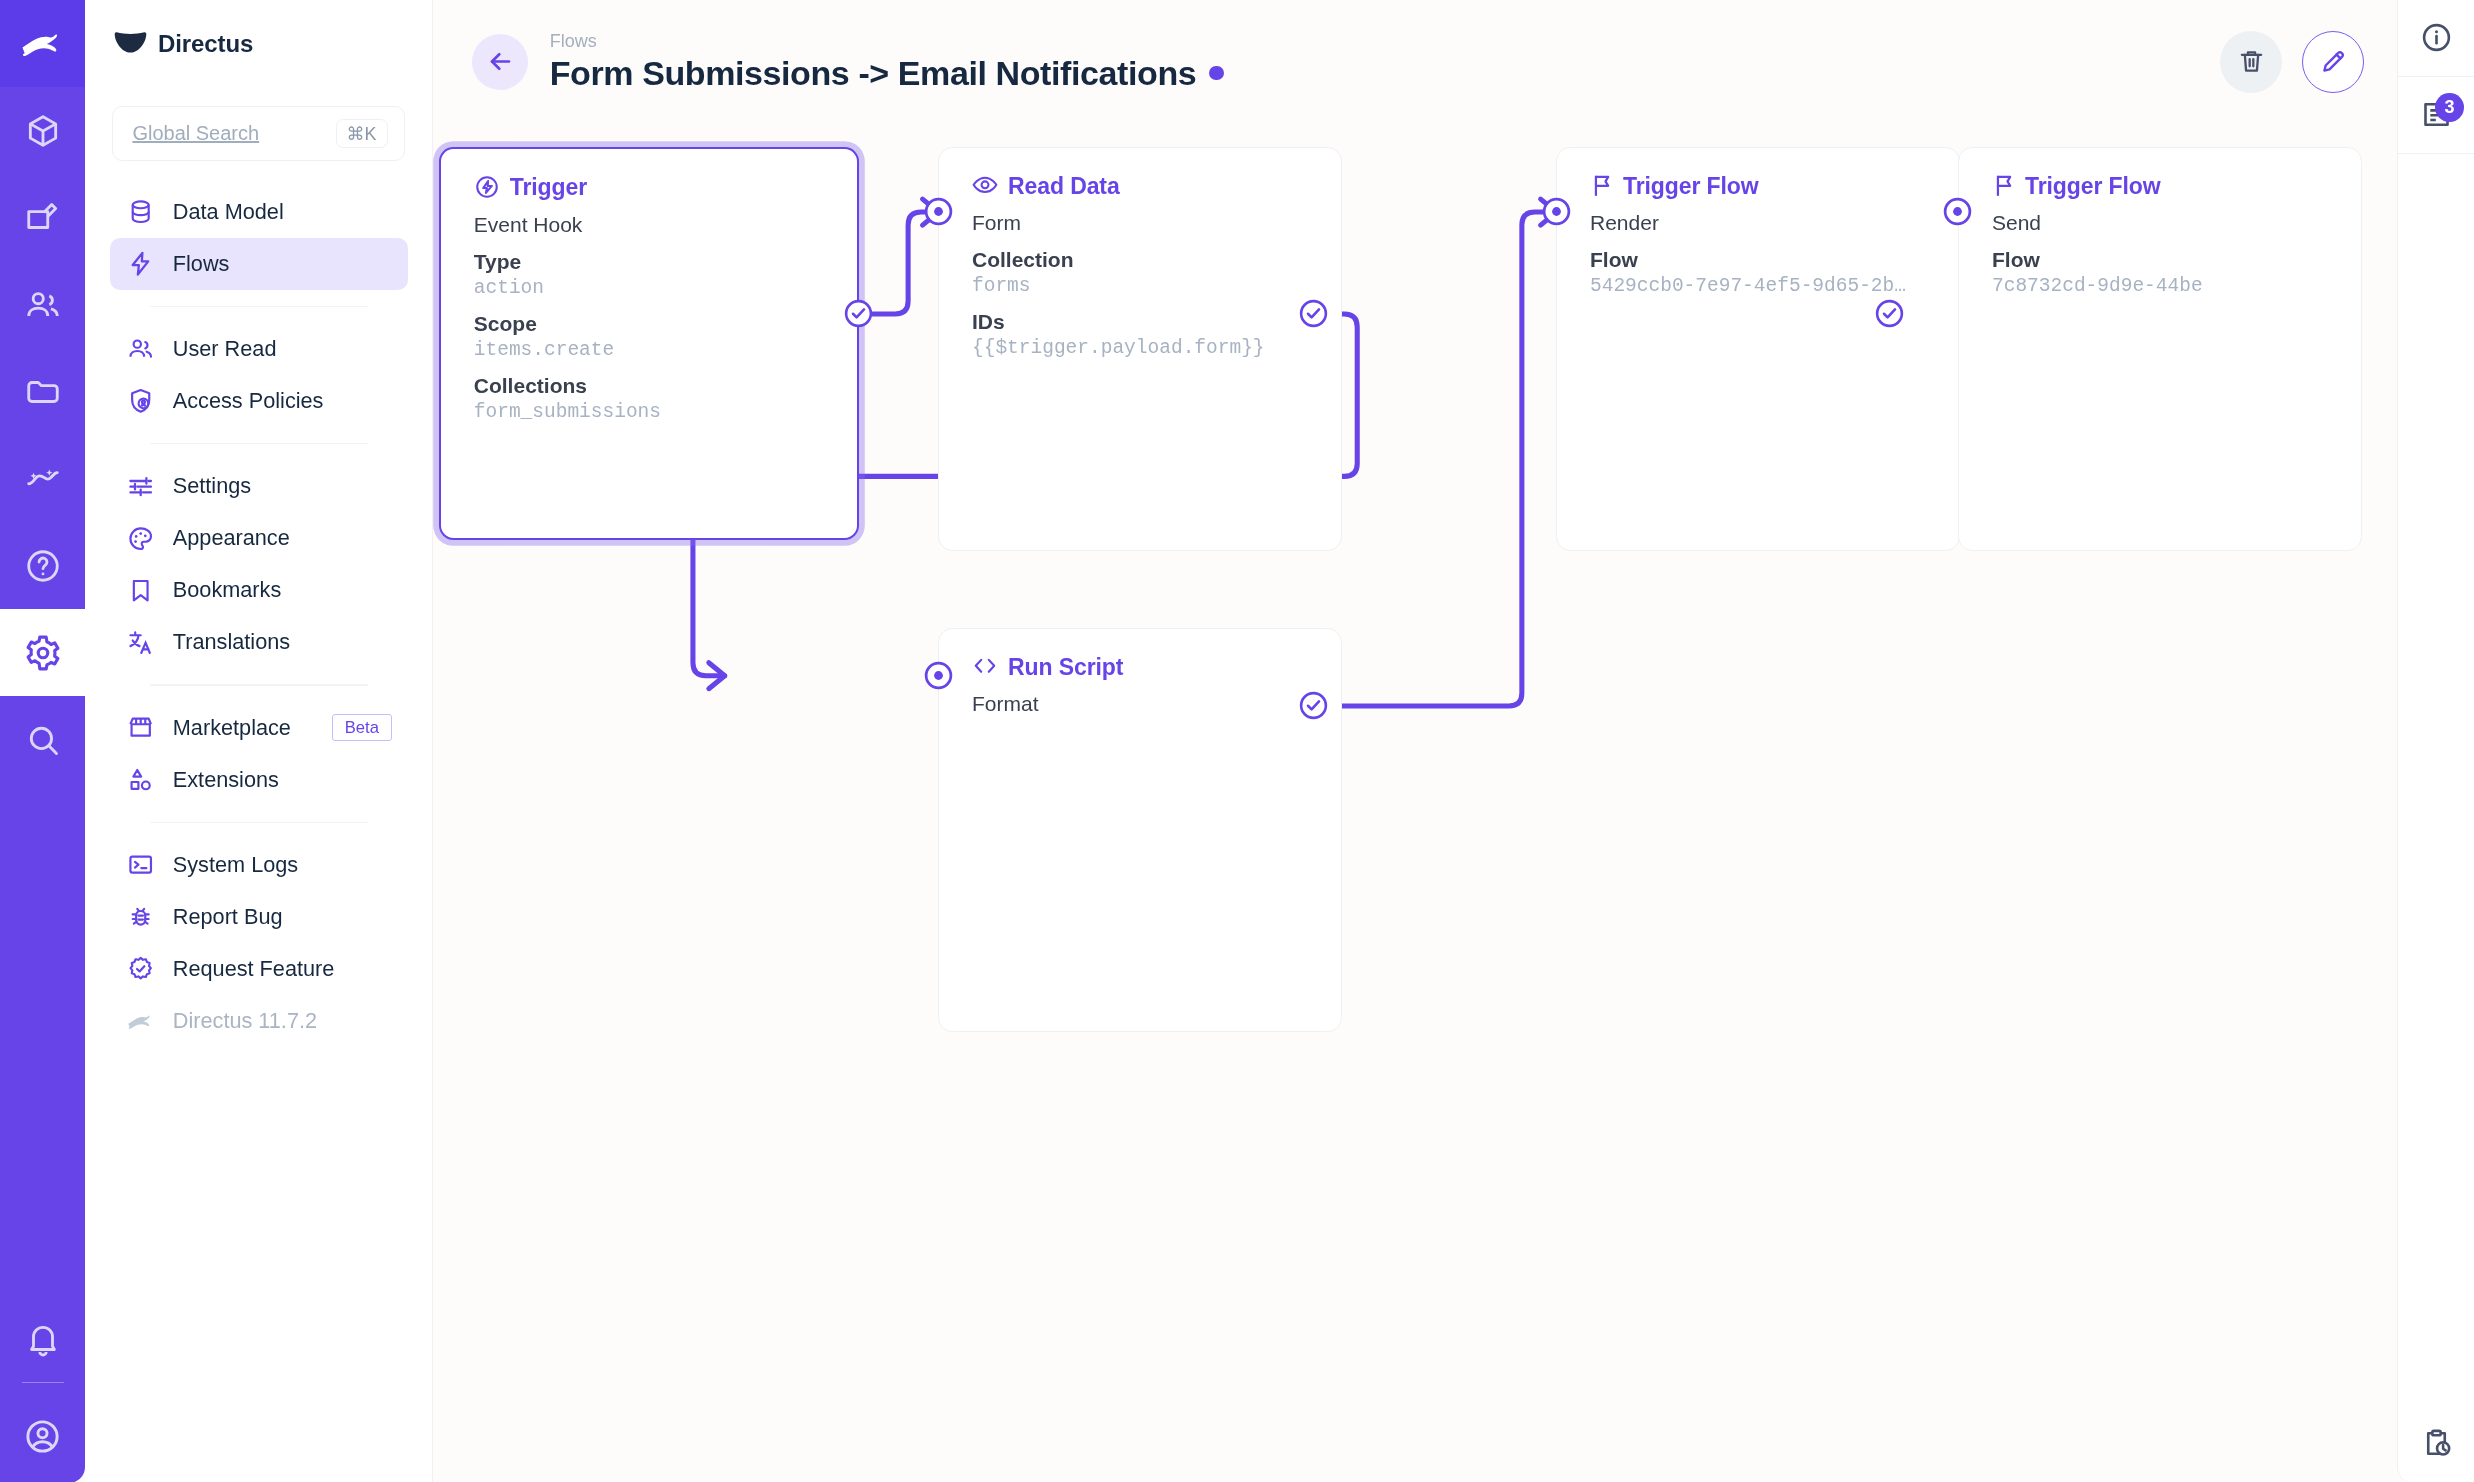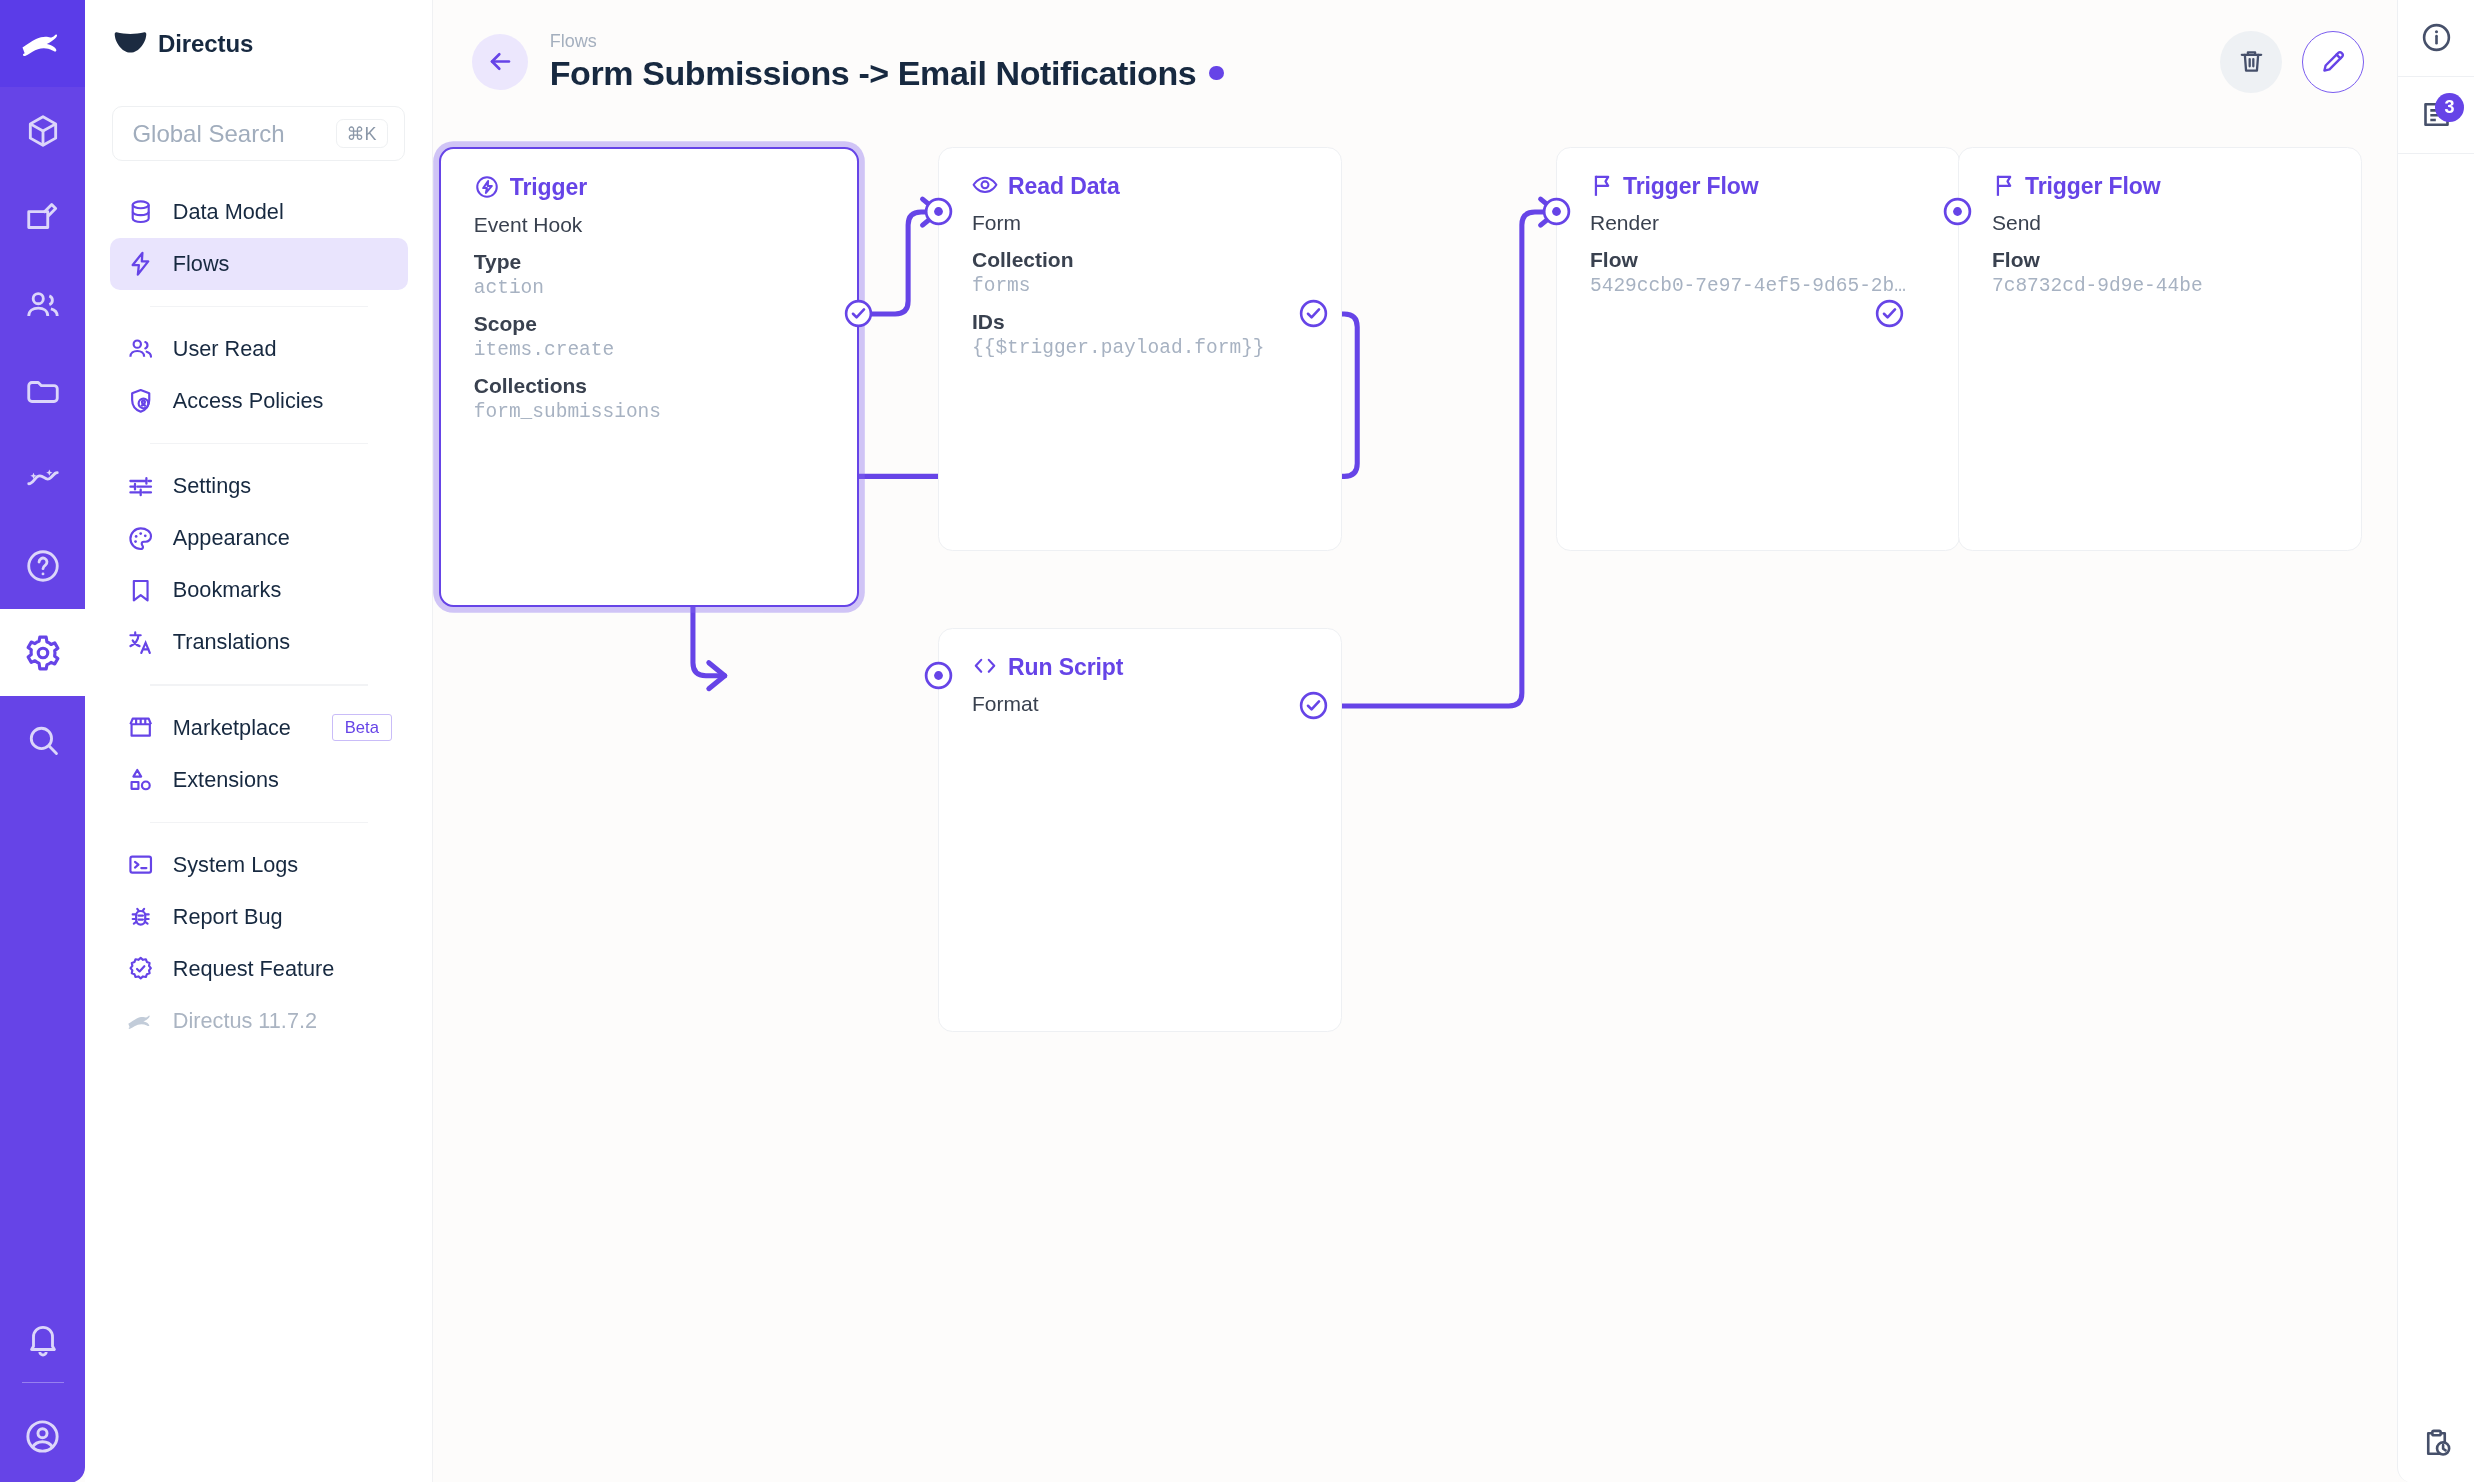--- a/index.html
+++ b/index.html
@@ -44,21 +44,21 @@
   .nav-header {
     height: 87px; display: flex; align-items: center; gap: 11px; padding: 0 29px;
   }
   .nav-title { font-size: 24px; font-weight: 600; color: #172940; letter-spacing: -0.1px; }
   .search-box {
     margin: 19px 27.4px 0 27.4px; height: 55px;
     border: 1.4px solid #eef0f2; border-radius: 10px;
     display: flex; align-items: center; justify-content: space-between;
     padding: 0 16px 0 19px; cursor: text;
   }
-  .search-ph { font-size: 24px; color: #a1adbd; }
+  .search-ph { font-size: 20px; color: #a1adbd; text-decoration: underline; }
   .search-kbd {
     border: 1.4px solid #eef0f2; border-radius: 7.2px;
     padding: 2.9px 10px; font-size: 18px; color: #8a97a8;
   }
   .nav-list { margin-top: 24.5px; padding: 0 24.5px; }
   .nav-item {
     display: flex; align-items: center; gap: 17.3px;
     height: 52px; padding: 0 16px; border-radius: 10px; cursor: pointer;
     color: #172940; font-size: 21.7px;
   }
@@ -449,21 +449,21 @@
         <path d="M 1220 263 L 1262 263 Q 1280 263 1280 281 L 1280 470 Q 1280 488 1262 488 L 378 488 Q 360 488 360 506 L 360 746 Q 360 764 378 764 L 404 764" fill="none" stroke="#6644e7" stroke-width="7" stroke-linecap="round"></path>
         <path d="M 382 746 L 404 764 L 382 782" fill="none" stroke="#6644e7" stroke-width="7" stroke-linecap="round" stroke-linejoin="round"></path>
 
         <path d="M 1220 806 L 1490 806 Q 1508 806 1508 788 L 1508 140 Q 1508 122 1526 122 L 1556 122" fill="none" stroke="#6644e7" stroke-width="7" stroke-linecap="round"></path>
         <path d="M 1534 104 L 1556 122 L 1534 140" fill="none" stroke="#6644e7" stroke-width="7" stroke-linecap="round" stroke-linejoin="round"></path>
 
         <path d="M 2018 263 L 2048 263 Q 2066 263 2066 245 L 2066 140 Q 2066 122 2084 122 L 2112 122" fill="none" stroke="#6644e7" stroke-width="7" stroke-linecap="round"></path>
         <path d="M 2090 104 L 2112 122 L 2090 140" fill="none" stroke="#6644e7" stroke-width="7" stroke-linecap="round" stroke-linejoin="round"></path>
       </svg>
 
-      <div class="node selected" style="left:5.8px; top:23px; width:420px; height:460px;">
+      <div class="node selected" style="left:5.8px; top:23px; width:420px; height:393px;">
         <div class="node-head">
           <span>
             <svg width="26" height="26" viewBox="0 0 24 24" fill="none" stroke="#6644e7" stroke-width="1.9" stroke-linejoin="round">
               <circle cx="12" cy="12" r="9"></circle>
                 <path d="M13 6.5L8.5 13h3.4l-.9 4.5L16.5 11h-3.8l.3-4.5z"></path>
             </svg>
           </span>
           <span class="node-title">Trigger</span>
         </div>
         <div class="node-body">

